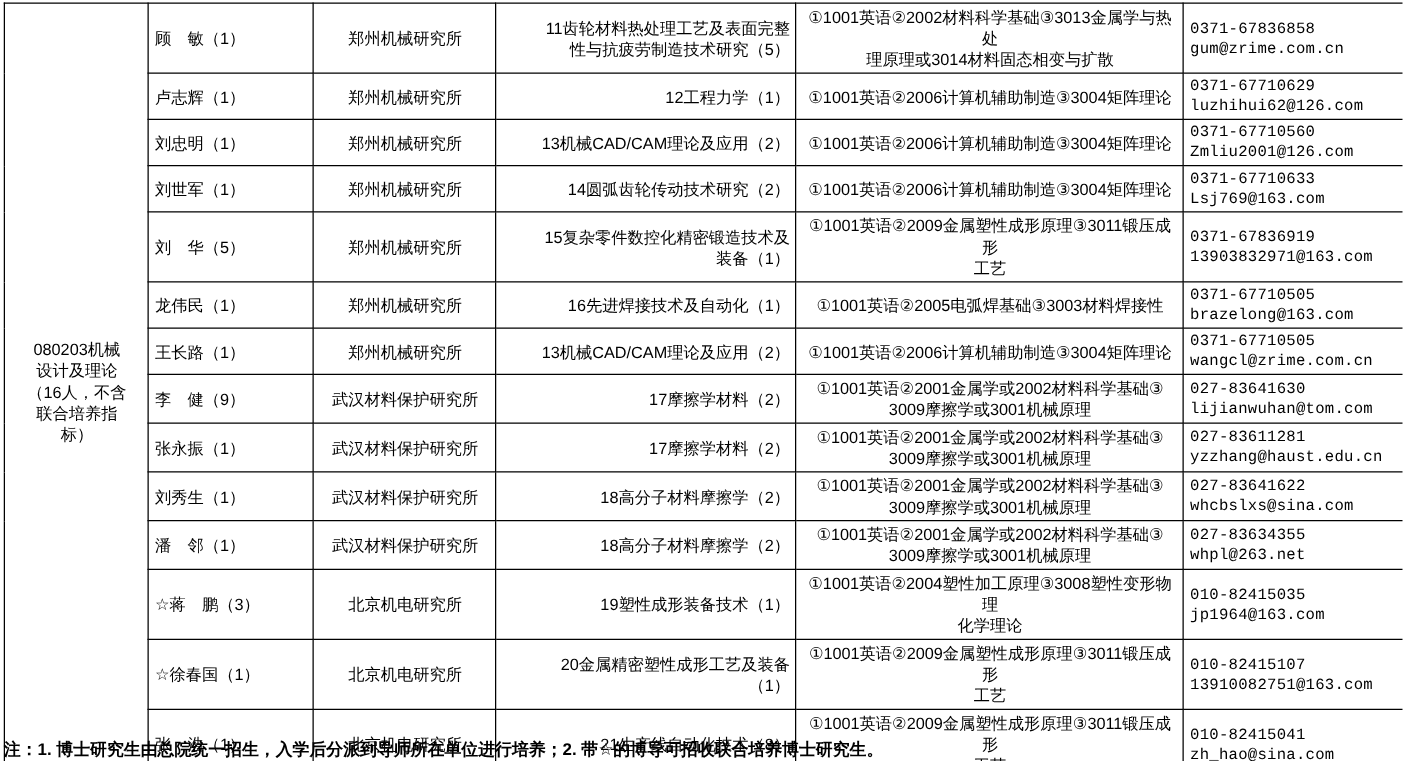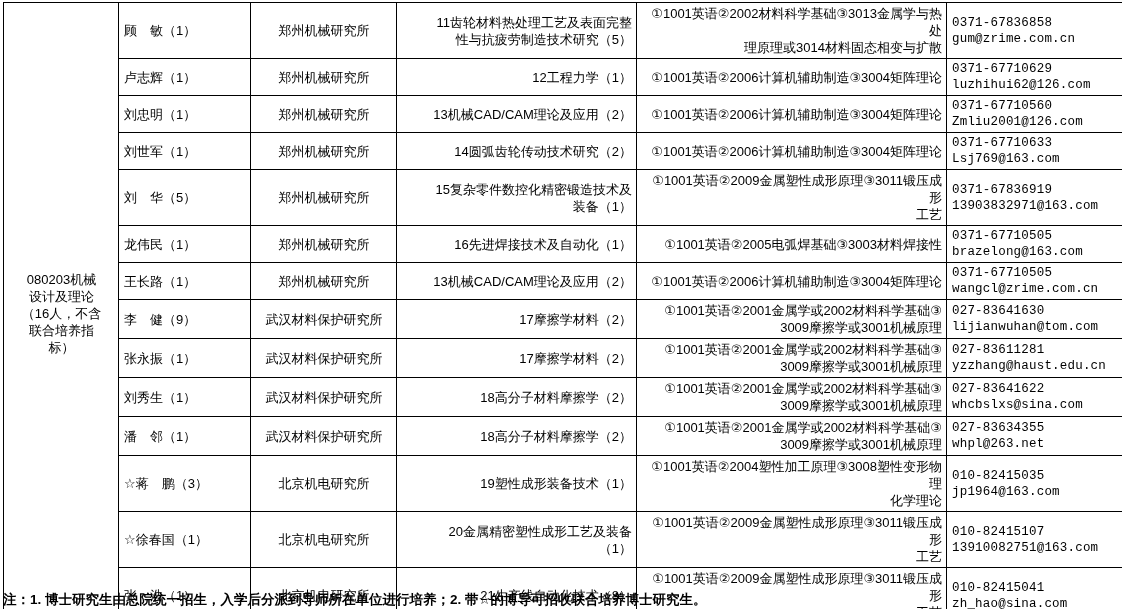--- a/index.html
+++ b/index.html
@@ -55,21 +55,21 @@
     vertical-align: middle;
     margin-left: 43px;
   }
   td.c-field {
     width: 230px;
     text-align: right;
     vertical-align: middle;
   }
   td.c-subj {
     width: 300px;
-    text-align: right;
+    text-align: center;
     vertical-align: middle;
   }
   td.c-contact {
     width: 215px;
     text-align: left;
     vertical-align: middle;
     padding-left: 6px;
   }
   .contact-line {
     display: block;

